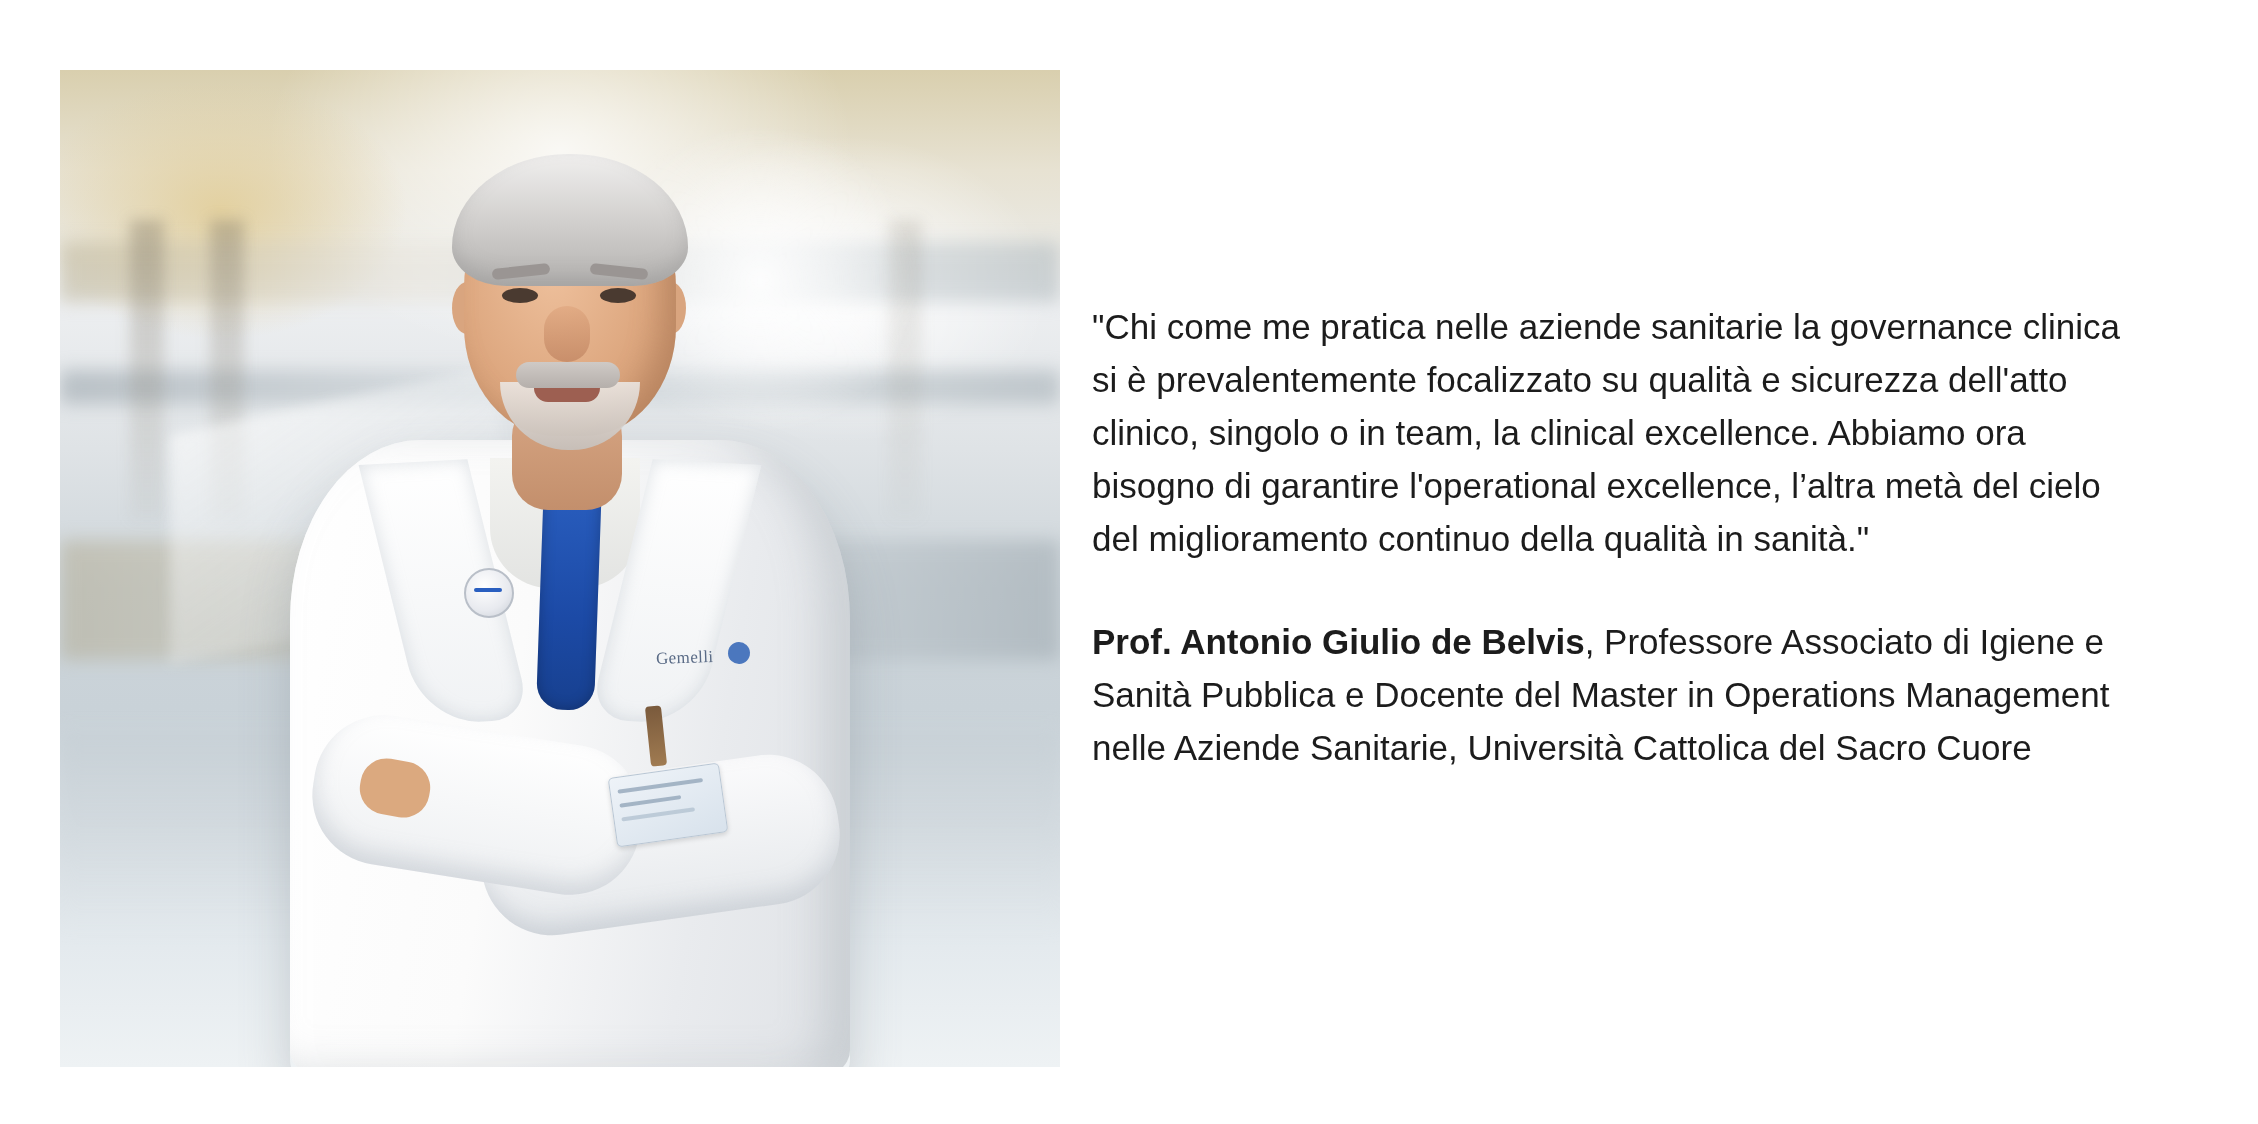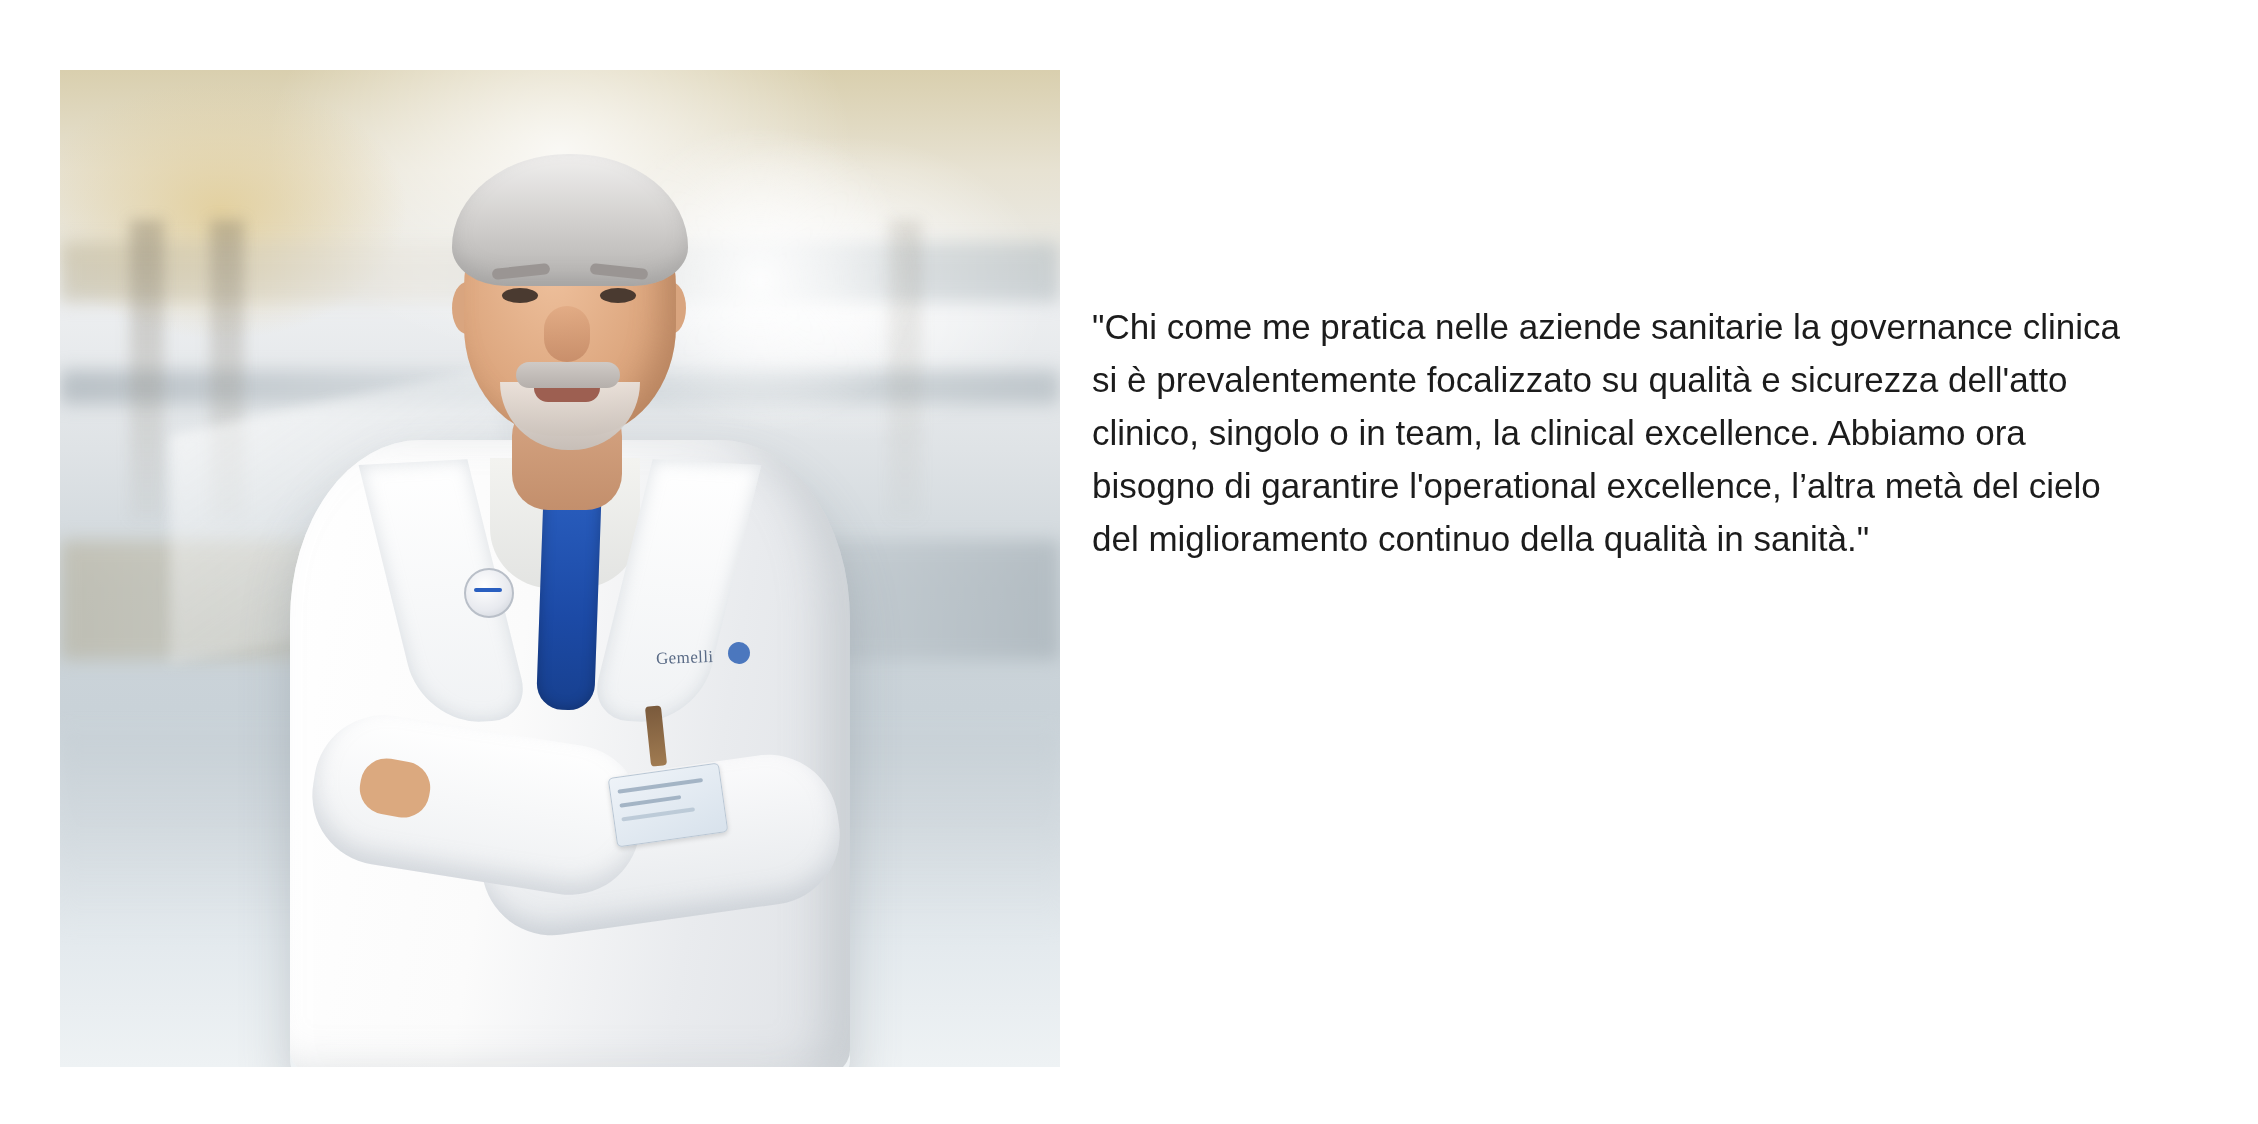--- a/index.html
+++ b/index.html
@@ -427,15 +427,16 @@
           <div class="line l1"></div>
           <div class="line l2"></div>
           <div class="line l3"></div>
         </div>
       </div>
     </div>
   </div>
 
   <div class="text-col">
     <p class="quote">"Chi come me pratica nelle aziende sanitarie la governance clinica si è prevalentemente focalizzato su qualità e sicurezza dell'atto clinico, singolo o in team, la clinical excellence. Abbiamo ora bisogno di garantire l'operational excellence, l’altra metà del cielo del miglioramento continuo della qualità in sanità."</p>
+    <p class="attribution"><span class="name">Prof. Antonio Giulio de Belvis</span><span>, Professore Associato di Igiene e Sanità Pubblica e Docente del Master in Operations Management nelle Aziende Sanitarie, Università Cattolica del Sacro Cuore</span></p>
   </div>
 
 </div>
 
 </body></html>

